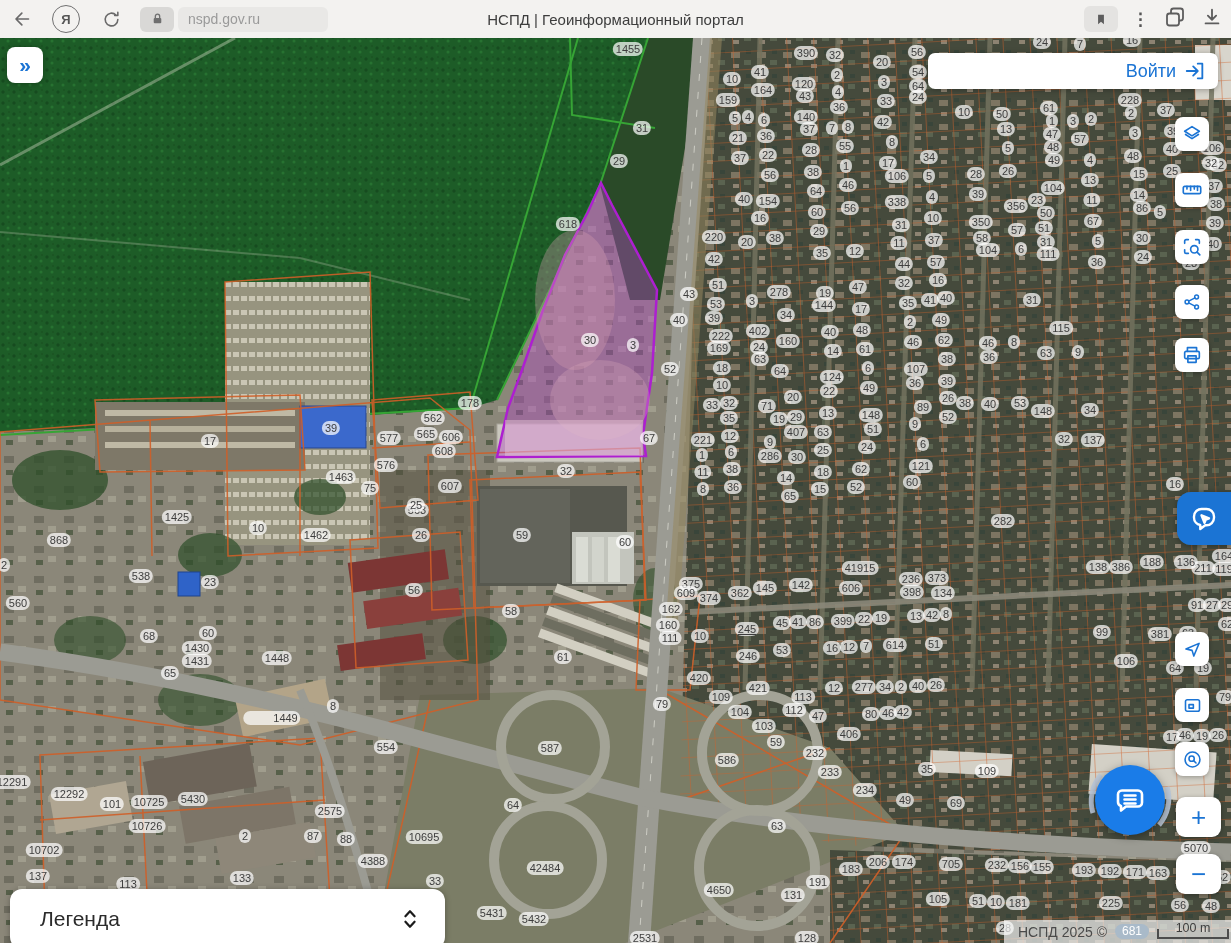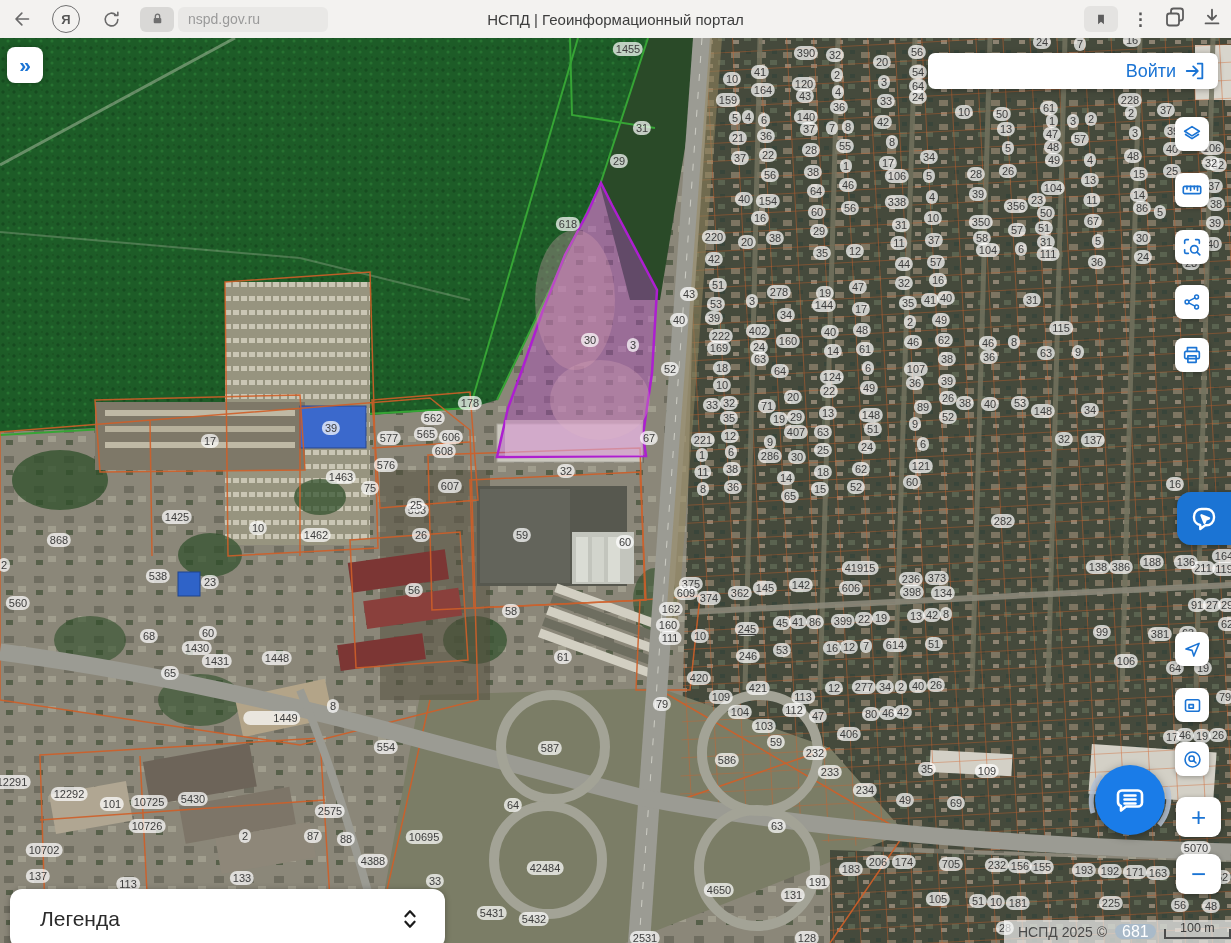--- a/index.html
+++ b/index.html
@@ -45,21 +45,21 @@
   #chat-fab{position:absolute;left:1095px;top:765px;width:70px;height:70px;border-radius:50%;
     background:var(--chat);z-index:21;display:flex;align-items:center;justify-content:center;cursor:pointer;
     box-shadow:0 2px 8px rgba(0,0,0,.35);}
   #chat-arcs{position:absolute;left:1083px;top:753px;width:94px;height:94px;z-index:20;pointer-events:none;}
   #legend-panel{left:10px;top:889px;width:435px;height:60px;border-radius:12px;display:flex;
     align-items:center;justify-content:space-between;padding:0 24px 0 30px;box-sizing:border-box;cursor:pointer;z-index:25;}
   #legend-label{font-size:21px;color:#2b2b2b;}
   #attribution-bar{position:absolute;left:1004px;top:920px;width:227px;height:23px;
     background:rgba(250,250,250,.68);z-index:22;display:flex;align-items:center;gap:8px;padding-left:14px;box-sizing:border-box;}
   #attr-text{font-size:14px;color:#4a4a4a;white-space:nowrap;}
-  #attr-badge{background:#a9bac9;color:#fff;font-size:16px;border-radius:9px;padding:0 7px;line-height:15px;}
+  #attr-badge{background:#a9bac9;color:#fff;font-size:12px;border-radius:9px;padding:0 7px;line-height:15px;}
   .scalebar{position:relative;width:72px;height:20px;}
   .scalebar .bar{position:absolute;bottom:3px;left:0;right:0;height:8px;
     border-left:2px solid #4c4c4c;border-right:2px solid #4c4c4c;border-bottom:2px solid #4c4c4c;}
   .scalebar .txt{position:absolute;bottom:7px;width:100%;text-align:center;font-size:12.5px;color:#3e3e3e;}
 </style>
 </head>
 <body>
 
 <div id="stage">
 
@@ -597,26 +597,26 @@
       <div class="lbl" style="left: 416px; top: 505px;">25</div>
       <div class="lbl" style="left: 421px; top: 535px;">26</div>
       <div class="lbl" style="left: 414px; top: 590px;">56</div>
       <div class="lbl" style="left: 210px; top: 441px;">17</div>
       <div class="lbl" style="left: 177px; top: 517px;">1425</div>
       <div class="lbl" style="left: 59px; top: 540px;">868</div>
       <div class="lbl" style="left: 18px; top: 603px;">560</div>
       <div class="lbl" style="left: 4px; top: 565px;">2</div>
       <div class="lbl" style="left: 316px; top: 535px;">1462</div>
       <div class="lbl" style="left: 258px; top: 528px;">10</div>
-      <div class="lbl" style="left: 158px; top: 576px;">538</div>
+      <div class="lbl" style="left: 141px; top: 576px;">538</div>
       <div class="lbl" style="left: 210px; top: 582px;">23</div>
       <div class="lbl" style="left: 149px; top: 636px;">68</div>
       <div class="lbl" style="left: 208px; top: 633px;">60</div>
       <div class="lbl" style="left: 197px; top: 648px;">1430</div>
-      <div class="lbl" style="left: 197px; top: 661px; margin-left: 20px;">1431</div>
+      <div class="lbl" style="left: 197px; top: 661px;">1431</div>
       <div class="lbl" style="left: 170px; top: 673px;">65</div>
       <div class="lbl" style="left: 277px; top: 658px;">1448</div>
       <div class="lbl" style="left: 333px; top: 706px;">8</div>
       <div class="lbl" style="left: 272px; top: 718px; padding-left: 30px;">1449</div>
       <div class="lbl" style="left: 522px; top: 535px;">59</div>
       <div class="lbl" style="left: 625px; top: 542px;">60</div>
       <div class="lbl" style="left: 511px; top: 611px;">58</div>
       <div class="lbl" style="left: 563px; top: 657px;">61</div>
       <div class="lbl" style="left: 566px; top: 471px;">32</div>
       <div class="lbl" style="left: 830px; top: 772px;">233</div>

